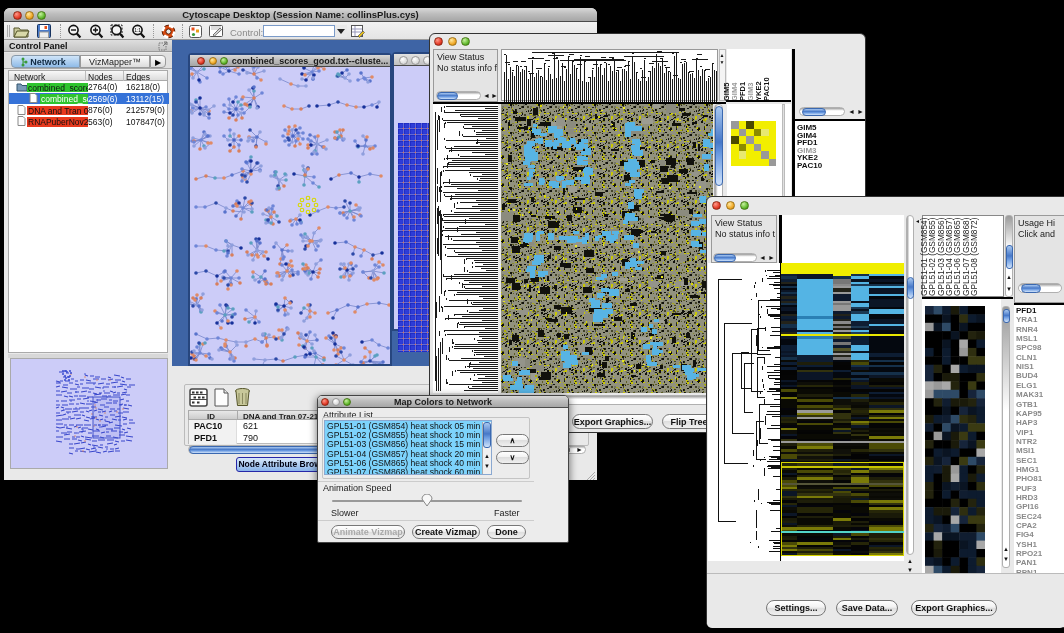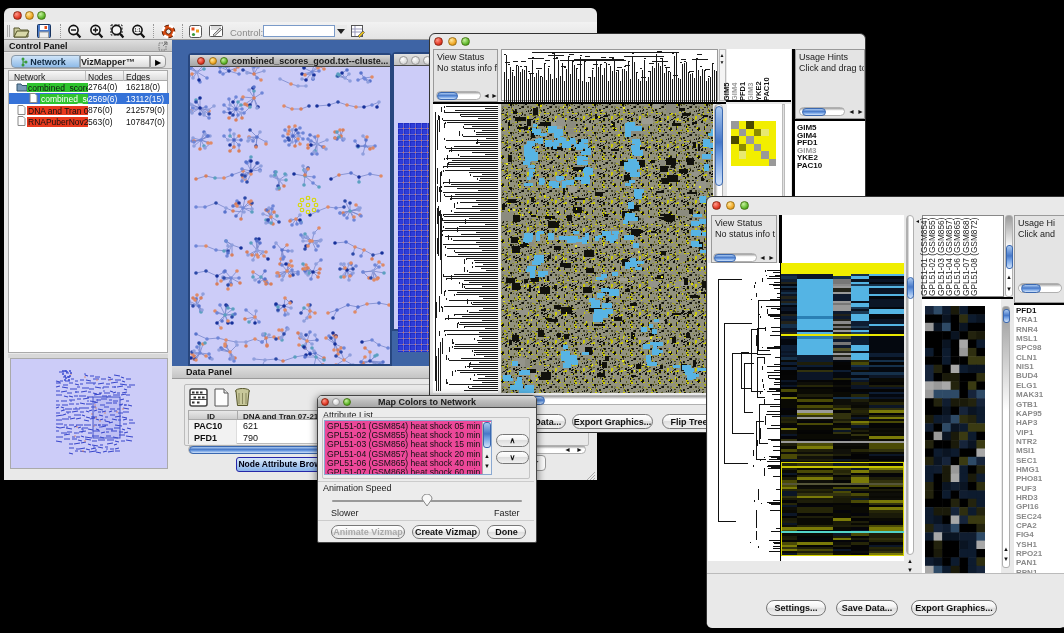--- a/index.html
+++ b/index.html
@@ -12,20 +12,21 @@
 .btn{position:absolute;background:linear-gradient(#fff,#f2f2f2 45%,#dedede 50%,#f0f0f0);border:1px solid #777;border-radius:9px;font-weight:bold;font-size:9px;color:#111;text-align:center}
 .strack{position:absolute;background:linear-gradient(#9a9a9a,#fff 40%,#fff);border:1px solid #b0b0b0;border-radius:6px}
 .spill{position:absolute;background:linear-gradient(#a8c8f0,#4778c8 45%,#6a9ae0 60%,#cfe2fa);border:1px solid #3a68b0;border-radius:5px}
 .arr{position:absolute;font-size:7px;color:#111;line-height:8px}
 .panel{position:absolute;background:#e4e4e4;border:1px solid #9a9a9a;font-size:9px;color:#222}
 .wlab{font-size:9px;color:#1a1a1a;line-height:10.5px;padding:2px 0 0 3px;white-space:nowrap;overflow:hidden}
 .rot{position:absolute;transform:rotate(-90deg);transform-origin:left bottom;white-space:nowrap;font-size:7.5px;font-weight:bold;color:#111;line-height:8px;height:8px}
 .glab{font-size:8px;font-weight:bold;line-height:9.35px;color:#8a8a8a}
 </style></head><body>
 <div class="a" style="left:4px;top:8px;width:593px;height:472px;background:#e9e9e9;border-radius:6px 6px 0 0">
+<div class="tbar a" style="left:0;top:0;width:100%;height:14px;border-radius:6px 6px 0 0;font-size:9.5px;line-height:14px">Cytoscape Desktop (Session Name: collinsPlus.cys)</div>
 <div class="tl r" style="left:9px"></div>
     <div class="tl y" style="left:21px"></div>
     <div class="tl g" style="left:33px"></div>
 <div class="a" style="left:0;top:14px;width:100%;height:18px;background:linear-gradient(#f2f2f2,#e4e4e4);border-bottom:1px solid #9a9a9a">
 <div class="a" style="left:3px;top:3px;width:1px;height:12px;border-left:1px solid #aaa;border-right:1px solid #aaa;width:3px"></div>
 <svg class="a" style="left:9px;top:3px" width="17" height="13">
         <path d="M1 3h5l1.5 2H15v7H1z" fill="#c8c89a" stroke="#55552a"></path>
         <path d="M1 12L4 6h12l-3 6z" fill="#d8d8a8" stroke="#55552a"></path>
       </svg>
 <svg class="a" style="left:33px;top:2px" width="14" height="14">
@@ -92,21 +93,21 @@
         <path d="M5 5l4-4M9 1v3M9 1h-3" stroke="#777" fill="none"></path>
       </svg>
 <div class="a" style="left:0;top:13px;width:100%;height:16px;background:#e0e0e0;border-bottom:1px solid #aaa">
 <div class="a" style="left:7px;top:2px;width:69px;height:13px;background:linear-gradient(#cfe4f8,#8fbbe8);border:1px solid #8899aa;border-radius:4px 0 0 4px;font-size:9px;font-weight:bold;text-align:center;line-height:12px;color:#102a43">&nbsp;&nbsp;Network</div>
 <svg class="a" style="left:16px;top:4px" width="9" height="10">
           <circle cx="3" cy="2" r="1.5" fill="#3a9a3a"></circle>
           <circle cx="6" cy="5" r="1.5" fill="#3a9a3a"></circle>
           <circle cx="3" cy="8" r="1.5" fill="#3a9a3a"></circle>
           <path d="M3 2v6M3 5h3" stroke="#3a9a3a" fill="none"></path>
         </svg>
-<div class="a" style="left:76px;top:2px;width:70px;height:13px;background:linear-gradient(#fdfdfd,#dcdcdc);border:1px solid #999;font-size:9px;font-weight:bold;line-height:12px;color:#222">VizMapper™</div>
+<div class="a" style="left:76px;top:2px;width:70px;height:13px;background:linear-gradient(#fdfdfd,#dcdcdc);border:1px solid #999;font-size:9px;font-weight:normal;text-align:center;line-height:12px;color:#222">VizMapper™</div>
 <div class="a" style="left:146px;top:2px;width:16px;height:13px;background:linear-gradient(#fdfdfd,#dcdcdc);border:1px solid #999;border-radius:0 4px 4px 0;font-size:8px;text-align:center;line-height:13px">▶</div>
 </div>
 <div class="a" style="left:4px;top:30px;width:160px;height:11px;background:linear-gradient(#f8f8f8,#dcdcdc);border:1px solid #aaa;font-size:8.5px;color:#111">
         <span class="a" style="left:5px;top:1px">Network</span>
         <span class="a" style="left:79px;top:1px">Nodes</span>
         <span class="a" style="left:117px;top:1px">Edges</span>
         <span class="a" style="left:76px;top:0;height:11px;border-left:1px solid #bbb"></span>
         <span class="a" style="left:114px;top:0;height:11px;border-left:1px solid #bbb"></span>
       </div>
 <div class="a" style="left:4px;top:41px;width:160px;height:272px;background:#fff;border:1px solid #aaa;border-top:none;font-size:8.5px;color:#111">
@@ -977,21 +978,20 @@
             <circle cx="112" cy="143" r="1.8" fill="#cdd0f0" stroke="#d8d800" stroke-width="1.1"></circle>
             <circle cx="110" cy="138" r="1.8" fill="#cdd0f0" stroke="#d8d800" stroke-width="1.1"></circle>
             <circle cx="112" cy="133" r="1.8" fill="#cdd0f0" stroke="#d8d800" stroke-width="1.1"></circle>
             <circle cx="118" cy="131" r="1.8" fill="#cdd0f0" stroke="#d8d800" stroke-width="1.1"></circle>
             <circle cx="124" cy="133" r="1.8" fill="#cdd0f0" stroke="#d8d800" stroke-width="1.1"></circle>
           </svg>
         </div>
 </div>
 </div>
 <div class="a" style="left:168px;top:358px;width:425px;height:100px;background:#e9e9e9">
-<div class="a" style="left:0;top:0;width:100%;height:13px;background:linear-gradient(#dedede,#c4c4c4);border-bottom:1px solid #9a9a9a;font-size:9px;font-weight:bold;color:#111;padding:1px 0 0 14px">Data Panel</div>
 <div class="a" style="left:12px;top:18px;width:405px;height:62px;background:#e9e9e9;border:1px solid #bbb;border-radius:2px"></div>
 <svg class="a" style="left:17px;top:22px" width="19" height="19">
         <rect x="1" y="1" width="17" height="17" rx="2" fill="#fff" stroke="#444" stroke-width="1.5"></rect>
         <path d="M1 6.5h17M1 11.5h17" stroke="#444"></path>
         <rect x="3" y="3.5" width="2.5" height="2" fill="#333"></rect>
         <rect x="7" y="3.5" width="2.5" height="2" fill="#333"></rect>
         <rect x="11" y="3.5" width="2.5" height="2" fill="#333"></rect>
         <rect x="4.5" y="8.5" width="2.5" height="2" fill="#333"></rect>
         <rect x="9" y="8.5" width="2.5" height="2" fill="#333"></rect>
         <rect x="13" y="8.5" width="2.5" height="2" fill="#333"></rect>
@@ -1046,21 +1046,20 @@
     <span class="arr a" style="left:289.5px;top:17px;font-size:5px">▲</span>
     <span class="arr a" style="left:289.5px;top:24px;font-size:5px">▼</span>
     <div class="a" style="left:297px;top:15px;width:64px;height:53px;background:#fff">
       <div class="rot" style="left:4px;top:44px;color:#111">GIM5</div>
       <div class="rot" style="left:12px;top:44px;color:#999">GIM4</div>
       <div class="rot" style="left:20px;top:44px;color:#111">PFD1</div>
       <div class="rot" style="left:28px;top:44px;color:#999">GIM3</div>
       <div class="rot" style="left:36px;top:44px;color:#111">YKE2</div>
       <div class="rot" style="left:44px;top:44px;color:#111">PAC10</div>
     </div>
-    <div class="panel wlab" style="left:365px;top:15px;width:70px;height:70px">Usage Hints<br>Click and drag to</div>
     <div class="strack" style="left:369px;top:73px;width:46px;height:9px"></div>
     <div class="spill" style="left:372px;top:73.5px;width:24px;height:8px"></div>
     <span class="arr a" style="left:418px;top:74px">◄</span>
     <span class="arr a" style="left:427px;top:74px">►</span>
     <div class="a" style="left:3px;top:68px;width:293px;height:2px;background:#000"></div>
     <div class="a" style="left:296px;top:66px;width:65px;height:2px;background:#000"></div>
     <div class="a" style="left:362px;top:15px;width:2.5px;height:345px;background:#000"></div>
     <div class="a" style="left:365px;top:85px;width:70px;height:2px;background:#000"></div>
     <div class="a" style="left:3px;top:70px;width:65px;height:289px;background:#fff"><svg width="65" height="289" shape-rendering="crispEdges">
         <path d="M65 2H13M65 4H52M65 6H22M65 8H11M65 10H28M65 12H28M65 14H45M65 16H10M65 18H14M65 20H31M65 22H39M65 24H31M65 26H49M65 28H43M65 30H43M65 32H30M65 34H53M65 36H13M65 38H44M65 40H47M65 42H21M65 44H13M65 46H16M65 48H39M65 50H52M65 52H27M65 54H13M65 56H19M65 58H16M65 60H15M65 62H11M65 64H37M65 66H12M65 68H36M65 70H49M65 72H40M65 74H47M65 76H46M65 78H11M65 80H18M65 82H11M65 84H24M65 86H45M65 88H10M65 90H22M65 92H12M65 94H18M65 96H43M65 98H27M65 100H45M65 102H39M65 104H23M65 106H47M65 108H21M65 110H11M65 112H11M65 114H36M65 116H9M65 118H11M65 120H52M65 122H26M65 124H12M65 126H10M65 128H43M65 130H28M65 132H12M65 134H47M65 136H20M65 138H43M65 140H10M65 142H46M65 144H14M65 146H49M65 148H22M65 150H25M65 152H14M65 154H33M65 156H41M65 158H42M65 160H50M65 162H42M65 164H48M65 166H53M65 168H36M65 170H21M65 172H10M65 174H14M65 176H31M65 178H36M65 180H29M65 182H49M65 184H32M65 186H15M65 188H24M65 190H23M65 192H46M65 194H50M65 196H16M65 198H40M65 200H39M65 202H11M65 204H50M65 206H46M65 208H36M65 210H21M65 212H29M65 214H13M65 216H49M65 218H27M65 220H26M65 222H32M65 224H52M65 226H12M65 228H46M65 230H14M65 232H46M65 234H49M65 236H44M65 238H45M65 240H22M65 242H21M65 244H21M65 246H41M65 248H41M65 250H43M65 252H51M65 254H28M65 256H16M65 258H46M65 260H37M65 262H34M65 264H40M65 266H24M65 268H27M65 270H44M65 272H52M65 274H45M65 276H40M65 278H49M65 280H16M65 282H39M65 284H36M65 286H31M11 2V4M11 6V8M27 10V12M9 14V16M12 18V20M30 22V24M41 26V28M29 30V32M11 34V36M43 38V40M12 42V44M16 46V48M25 50V52M11 54V56M15 58V60M10 62V64M10 66V68M37 70V72M44 74V76M10 78V80M8 82V84M8 86V88M11 90V92M17 94V96M24 98V100M21 102V104M18 106V108M10 110V112M9 114V116M8 118V120M10 122V124M9 126V128M9 130V132M18 134V136M8 138V140M12 142V144M21 146V148M12 150V152M33 154V156M39 158V160M39 162V164M34 166V168M10 170V172M13 174V176M26 178V180M31 182V184M12 186V188M21 190V192M13 194V196M38 198V200M8 202V204M34 206V208M21 210V212M12 214V216M25 218V220M31 222V224M11 226V228M12 230V232M41 234V236M20 238V240M19 242V244M39 246V248M41 250V252M15 254V256M37 258V260M32 262V264M22 266V268M41 270V272M37 274V276M14 278V280M35 282V284M8 3V8M5 11V16M11 19V24M26 27V32M44 35V40M18 43V48M14 51V56M14 59V64M8 67V72M16 75V80M6 83V88M18 91V96M21 99V104M6 107V112M32 115V120M24 123V128M15 131V136M8 139V144M8 147V152M31 155V160M31 163V168M18 171V176M29 179V184M11 187V192M34 195V200M9 203V208M15 211V216M24 219V224M6 227V232M19 235V240M16 243V248M13 251V256M36 259V264M19 267V272M13 275V280M8 110V190M6 192V208M4 82V98M3 260V287M4 16V46M4 104V120M9 234V250M5 102V152M7 238V287M4 64V80M3 252V287M5 244V287M4 134V150M3 198V214M7 110V140M7 106V156M6 12V28M7 68V98M2 8V277" stroke="#1a1a1a" stroke-width="1" fill="none"></path>
@@ -2812,28 +2811,28 @@
       <div class="glab a" style="left:2px;top:272.15px;color:#8a8a8a">TCB3</div>
       <div class="glab a" style="left:2px;top:281.5px;color:#8a8a8a">PEP5</div>
       <div class="glab a" style="left:2px;top:290.84999999999997px;color:#8a8a8a">MON2</div>
     </div>
     <div class="a" style="left:0;top:376px;width:358px;height:55px;background:#e9e9e9;border-top:1px solid #bbb;border-radius:0 0 5px 5px">
       <div class="btn" style="left:59px;top:26px;width:60px;height:16px;line-height:15px">Settings...</div>
       <div class="btn" style="left:129px;top:26px;width:62px;height:16px;line-height:15px">Save Data...</div>
       <div class="btn" style="left:204px;top:26px;width:86px;height:16px;line-height:15px">Export Graphics...</div>
     </div>
   </div>
-<div class="a" style="left:317px;top:395px;width:220px;height:148px;background:#ececec;border:1px solid #444;border-radius:5px 5px 2px 2px;box-shadow:0 2px 8px rgba(0,0,0,0.6)">
+<div class="a" style="left:317px;top:395px;width:252px;height:148px;background:#ececec;border:1px solid #444;border-radius:5px 5px 2px 2px;box-shadow:0 2px 8px rgba(0,0,0,0.6)">
     <div class="tbar a" style="left:0;top:0;width:100%;height:12px;border-radius:4px 4px 0 0;font-size:9px;line-height:12px">Map Colors to Network</div>
     <div class="tl r" style="left:3px;top:1.5px;width:8px;height:8px"></div>
     <div class="tl o" style="left:14px;top:1.5px;width:8px;height:8px"></div>
     <div class="tl g" style="left:25px;top:1.5px;width:8px;height:8px"></div>
     <div class="a" style="left:5px;top:14px;font-size:9px;color:#222">Attribute List</div>
     <div class="a" style="left:4px;top:21px;width:208px;height:62px;border:1px solid #c4c4c4;border-radius:2px"></div>
-    <div class="a" style="left:6px;top:24px;width:168px;height:55px;background:#ec4899;border:1.5px solid #8aa8d0;font-size:8.6px;color:#111;overflow:hidden">
+    <div class="a" style="left:6px;top:24px;width:168px;height:55px;background:#7dd3fc;border:1.5px solid #8aa8d0;font-size:8.6px;color:#111;overflow:hidden">
       <div class="a" style="left:2px;top:0px;white-space:nowrap">GPL51-01 (GSM854) heat shock 05 min</div>
       <div class="a" style="left:2px;top:9.2px;white-space:nowrap">GPL51-02 (GSM855) heat shock 10 min</div>
       <div class="a" style="left:2px;top:18.4px;white-space:nowrap">GPL51-03 (GSM856) heat shock 15 min</div>
       <div class="a" style="left:2px;top:27.6px;white-space:nowrap">GPL51-04 (GSM857) heat shock 20 min</div>
       <div class="a" style="left:2px;top:36.8px;white-space:nowrap">GPL51-06 (GSM865) heat shock 40 min</div>
       <div class="a" style="left:2px;top:46px;white-space:nowrap">GPL51-07 (GSM868) heat shock 60 min</div>
     </div>
     <div class="a" style="left:164px;top:25.5px;width:9px;height:52px;background:#f0f0f0;border-left:1px solid #aaa"></div>
     <div class="spill" style="left:165px;top:26px;width:8px;height:26px;border-radius:3px"></div>
     <span class="arr a" style="left:166px;top:56px;font-size:6px">▲</span>

